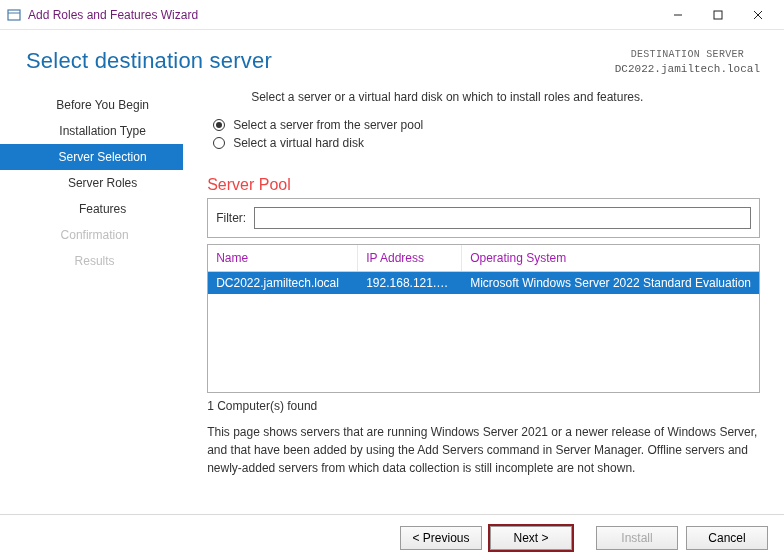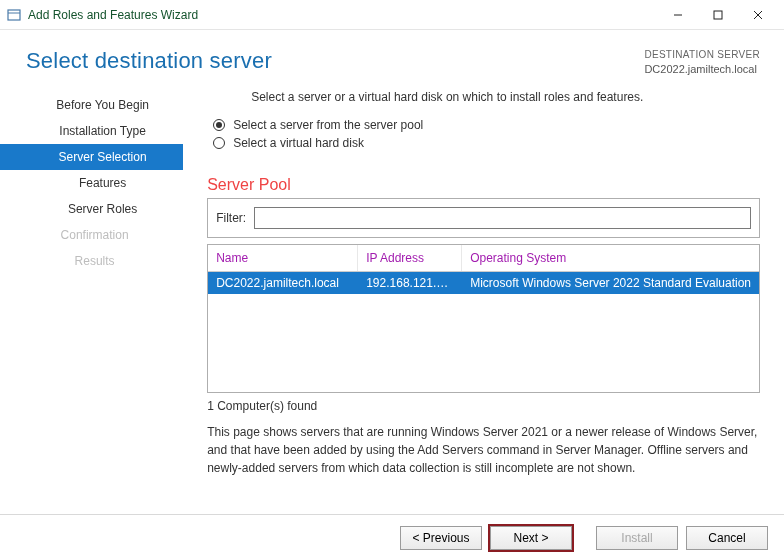--- a/index.html
+++ b/index.html
@@ -1,27 +1,27 @@
 <!DOCTYPE html>
 <html><head>
 <meta charset="utf-8">
 <style>
 * { box-sizing: border-box; margin: 0; padding: 0; }
 body { font-family: "Segoe UI", Tahoma, sans-serif; font-size: 12px; color: #333; background: #fff; width: 784px; height: 560px; overflow: hidden; }
 
 .titlebar { display: flex; align-items: center; height: 30px; border-bottom: 1px solid #e5e5e5; padding: 0 6px; }
 .titlebar .win-icon { width: 16px; height: 16px; margin-right: 6px; display: flex; align-items: center; justify-content: center; }
-.titlebar .title { font-size: 12px; color: #14532d; }
+.titlebar .title { font-size: 12px; color: #701a75; }
 .titlebar .spacer { flex: 1; }
 .winctl { width: 40px; height: 28px; display: flex; align-items: center; justify-content: center; font-family: "Segoe UI Symbol", sans-serif; font-size: 11px; cursor: pointer; }
 .winctl svg { stroke: #222; }
 
 .header { display: flex; padding: 18px 24px 10px 26px; align-items: flex-start; }
 .header h1 { font-size: 22px; font-weight: 300; color: #1a6fb0; letter-spacing: 0.2px; }
-.header .dest { text-align: left; font-size: 11px; color: #555; line-height: 1.35; }
+.header .dest { text-align: center; font-size: 11px; color: #555; line-height: 1.35; font-family: Liberation Mono, monospace; }
 .header .dest .lab { font-size: 10px; letter-spacing: 0.3px; color: #666; }
 
 .body { display: flex; height: 460px; }
 
 .nav { width: 186px; padding-top: 6px; text-align: center; }
 .nav-item { padding: 6px 14px 6px 36px; font-size: 12px; color: #333; cursor: pointer; }
 .nav-item.active { background: #1979ca; color: #fff; }
 .nav-item.disabled { color: #bdbdbd; cursor: default; padding-left: 20px; }
 
 .content { flex: 1; padding: 4px 24px 0 24px; position: relative; }
@@ -93,22 +93,22 @@
     <div class="lab">DESTINATION SERVER</div>
     <div>DC2022.jamiltech.local</div>
   </div>
 </div>
 
 <div class="body">
   <div class="nav" id="nav">
       <div class="nav-item">Before You Begin</div>
       <div class="nav-item">Installation Type</div>
       <div class="nav-item active">Server Selection</div>
+      <div class="nav-item">Server Roles</div>
       <div class="nav-item">Features</div>
-      <div class="nav-item">Server Roles</div>
       <div class="nav-item disabled">Confirmation</div>
       <div class="nav-item disabled">Results</div>
     </div>
 
   <div class="content">
     <div class="intro">Select a server or a virtual hard disk on which to install roles and features.</div>
 
     <div class="radio-row">
       <span class="radio-dot checked"></span>
       <span>Select a server from the server pool</span>

